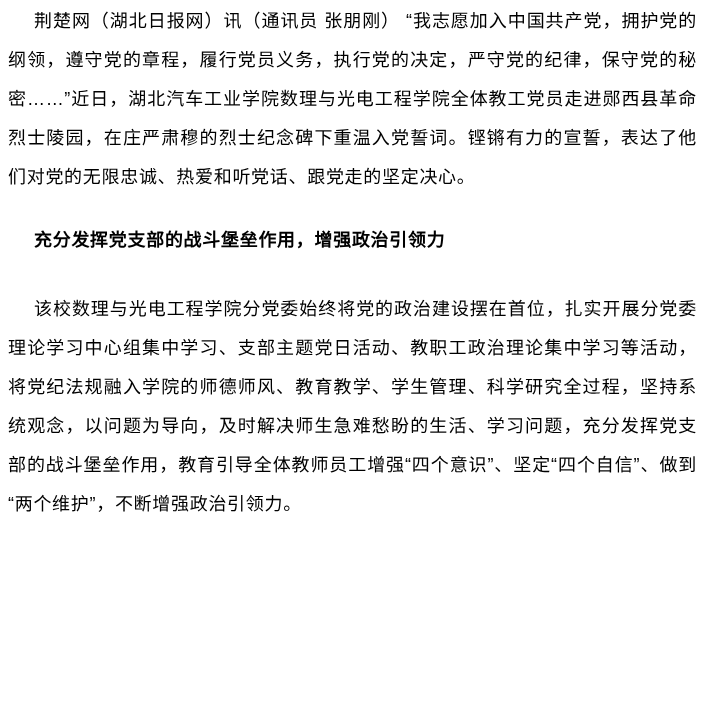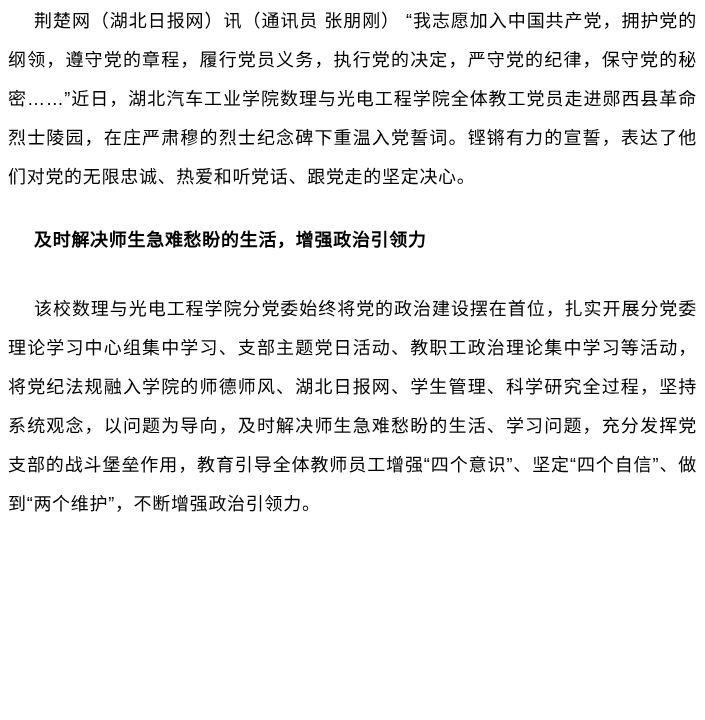--- a/index.html
+++ b/index.html
@@ -38,16 +38,16 @@
     margin: 0 0 30px 0;
   }
 </style>
 </head>
 <body>
 
 <div class="doc">
   <p class="para">荆楚网（湖北日报网）讯（通讯员 张朋刚） “我志愿加入中国共产党，拥护党的纲领，遵守党的章程，履行党员义务，执行党的决定，严守党的纪律，保守党的秘密……”近日，湖北汽车工业学院数理与光电工程学院全体教工党员走进郧西县革命烈士陵园，在庄严肃穆的烈士纪念碑下重温入党誓词。铿锵有力的宣誓，表达了他们对党的无限忠诚、热爱和听党话、跟党走的坚定决心。</p>
 
 
-  <p class="heading">及时解决师生急难愁盼的生活，增强政治引领力</p>
+  <p class="heading">充分发挥党支部的战斗堡垒作用，增强政治引领力</p>
 
-  <p class="para">该校数理与光电工程学院分党委始终将党的政治建设摆在首位，扎实开展分党委理论学习中心组集中学习、支部主题党日活动、教职工政治理论集中学习等活动，将党纪法规融入学院的师德师风、湖北日报网、学生管理、科学研究全过程，坚持系统观念，以问题为导向，及时解决师生急难愁盼的生活、学习问题，充分发挥党支部的战斗堡垒作用，教育引导全体教师员工增强“四个意识”、坚定“四个自信”、做到“两个维护”，不断增强政治引领力。</p>
+  <p class="para">该校数理与光电工程学院分党委始终将党的政治建设摆在首位，扎实开展分党委理论学习中心组集中学习、支部主题党日活动、教职工政治理论集中学习等活动，将党纪法规融入学院的师德师风、教育教学、学生管理、科学研究全过程，坚持系统观念，以问题为导向，及时解决师生急难愁盼的生活、学习问题，充分发挥党支部的战斗堡垒作用，教育引导全体教师员工增强“四个意识”、坚定“四个自信”、做到“两个维护”，不断增强政治引领力。</p>
 </div>
 
 </body></html>

